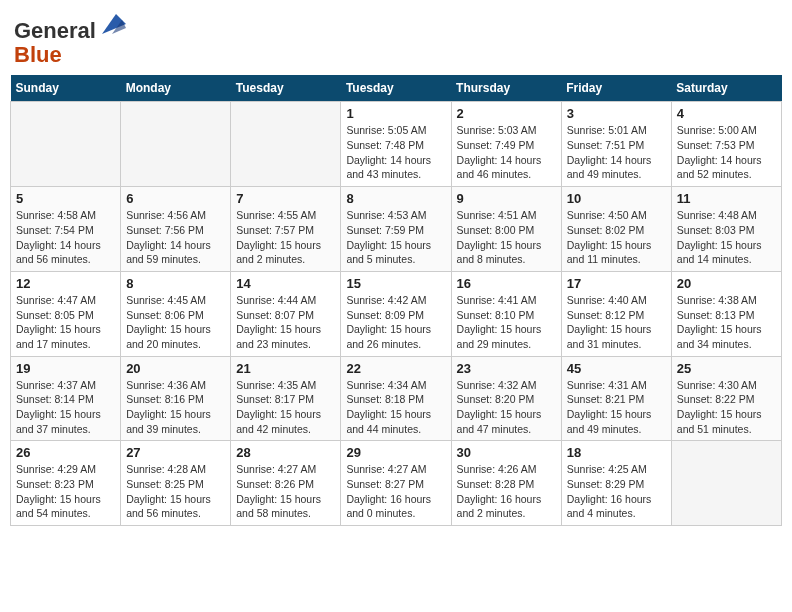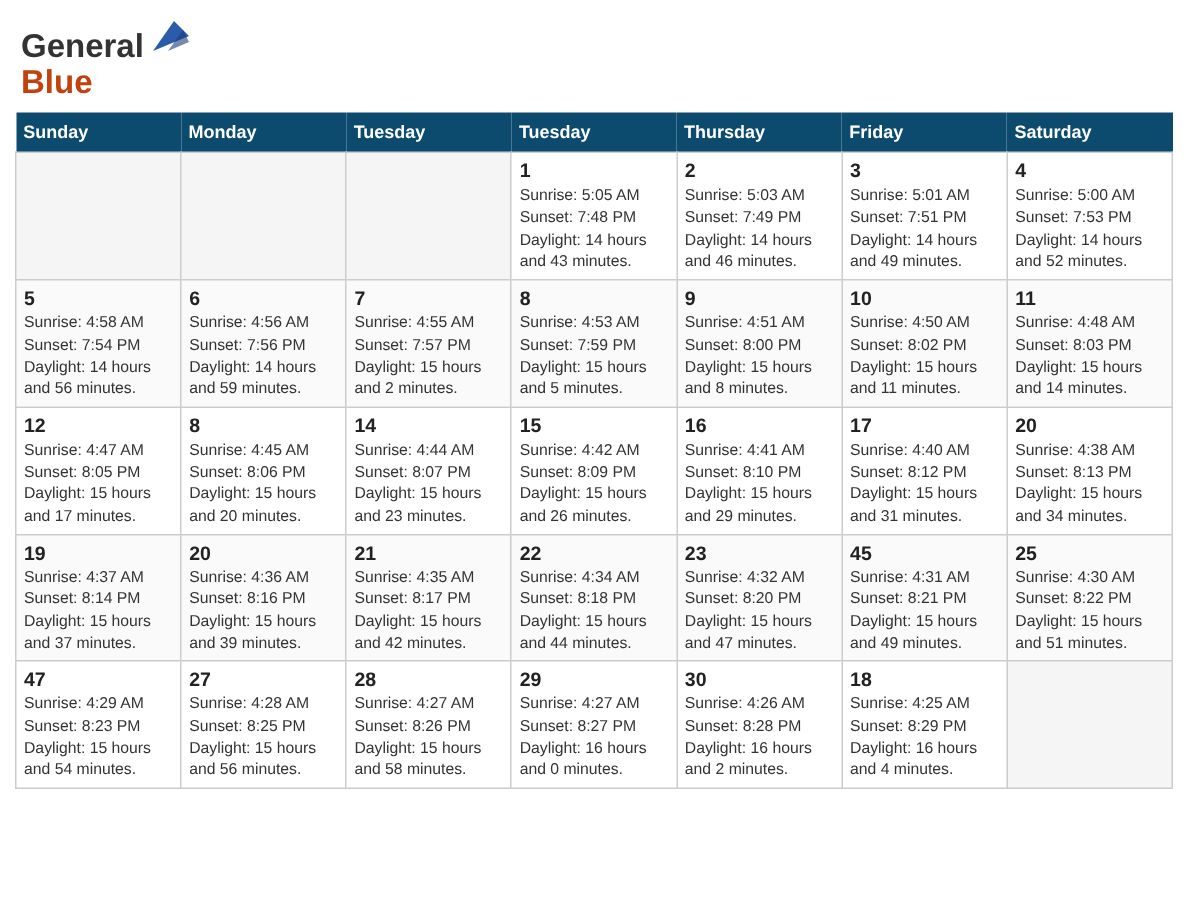--- a/index.html
+++ b/index.html
@@ -222,21 +222,21 @@
           <div class="day-num">45</div>
           <div class="day-info">Sunrise: 4:31 AM<br>Sunset: 8:21 PM<br>Daylight: 15 hours<br>and 49 minutes.</div>
         </td>
         <td>
           <div class="day-num">25</div>
           <div class="day-info">Sunrise: 4:30 AM<br>Sunset: 8:22 PM<br>Daylight: 15 hours<br>and 51 minutes.</div>
         </td>
       </tr>
       <tr>
         <td>
-          <div class="day-num">47</div>
+          <div class="day-num">26</div>
           <div class="day-info">Sunrise: 4:29 AM<br>Sunset: 8:23 PM<br>Daylight: 15 hours<br>and 54 minutes.</div>
         </td>
         <td>
           <div class="day-num">27</div>
           <div class="day-info">Sunrise: 4:28 AM<br>Sunset: 8:25 PM<br>Daylight: 15 hours<br>and 56 minutes.</div>
         </td>
         <td>
           <div class="day-num">28</div>
           <div class="day-info">Sunrise: 4:27 AM<br>Sunset: 8:26 PM<br>Daylight: 15 hours<br>and 58 minutes.</div>
         </td>

